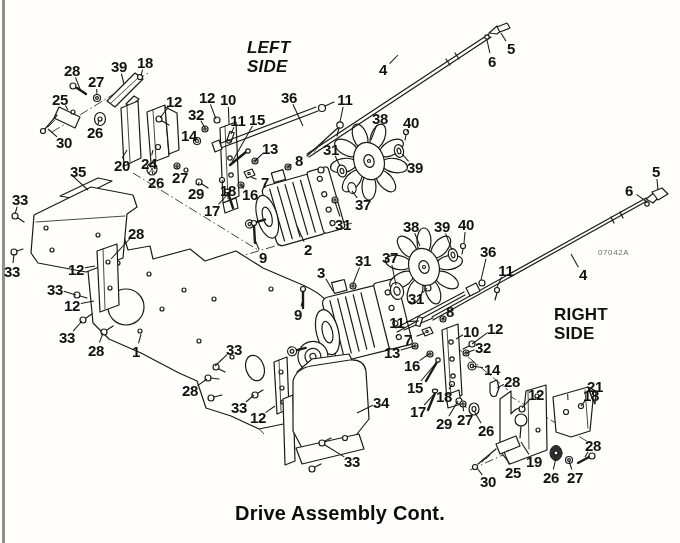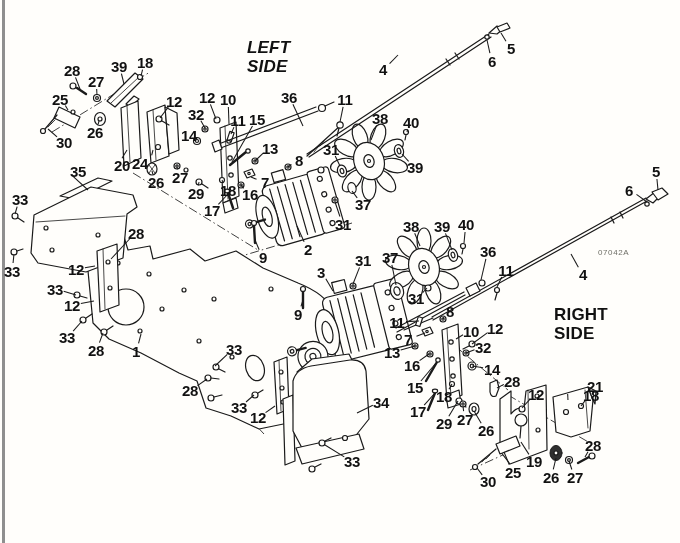--- a/index.html
+++ b/index.html
@@ -506,31 +506,32 @@
         <line x1="344.25737619729244" y1="456.9215808775861" x2="325" y2="445"></line>
         <line x1="197.55613141436936" y1="385.65398977474183" x2="207" y2="379"></line>
       </g>
   </svg>
 
   <div class="side-label" id="left-side-label">LEFT
 SIDE</div>
   <div class="side-label" id="right-side-label">RIGHT
 SIDE</div>
   <div id="ref-code">07042A</div>
+  <div id="diagram-title">Drive Assembly Cont.</div>
 
   <div id="callouts">
       <div class="callout" style="left: 72px; top: 70px;">28</div>
       <div class="callout" style="left: 96px; top: 81px;">27</div>
       <div class="callout" style="left: 119px; top: 66px;">39</div>
       <div class="callout" style="left: 145px; top: 62px;">18</div>
       <div class="callout" style="left: 60px; top: 99px;">25</div>
       <div class="callout" style="left: 95px; top: 132px;">26</div>
       <div class="callout" style="left: 64px; top: 142px;">30</div>
       <div class="callout" style="left: 122px; top: 165px;">20</div>
-      <div class="callout" style="left: 140px; top: 163px;">24</div>
+      <div class="callout" style="left: 149px; top: 163px;">24</div>
       <div class="callout" style="left: 66px; top: 171px; margin-left: 12px;">35</div>
       <div class="callout" style="left: 156px; top: 182px;">26</div>
       <div class="callout" style="left: 180px; top: 177px;">27</div>
       <div class="callout" style="left: 196px; top: 193px;">29</div>
       <div class="callout" style="left: 212px; top: 210px;">17</div>
       <div class="callout" style="left: 228px; top: 190px;">18</div>
       <div class="callout" style="left: 250px; top: 194px;">16</div>
       <div class="callout" style="left: 174px; top: 101px;">12</div>
       <div class="callout" style="left: 207px; top: 97px;">12</div>
       <div class="callout" style="left: 228px; top: 99px;">10</div>

